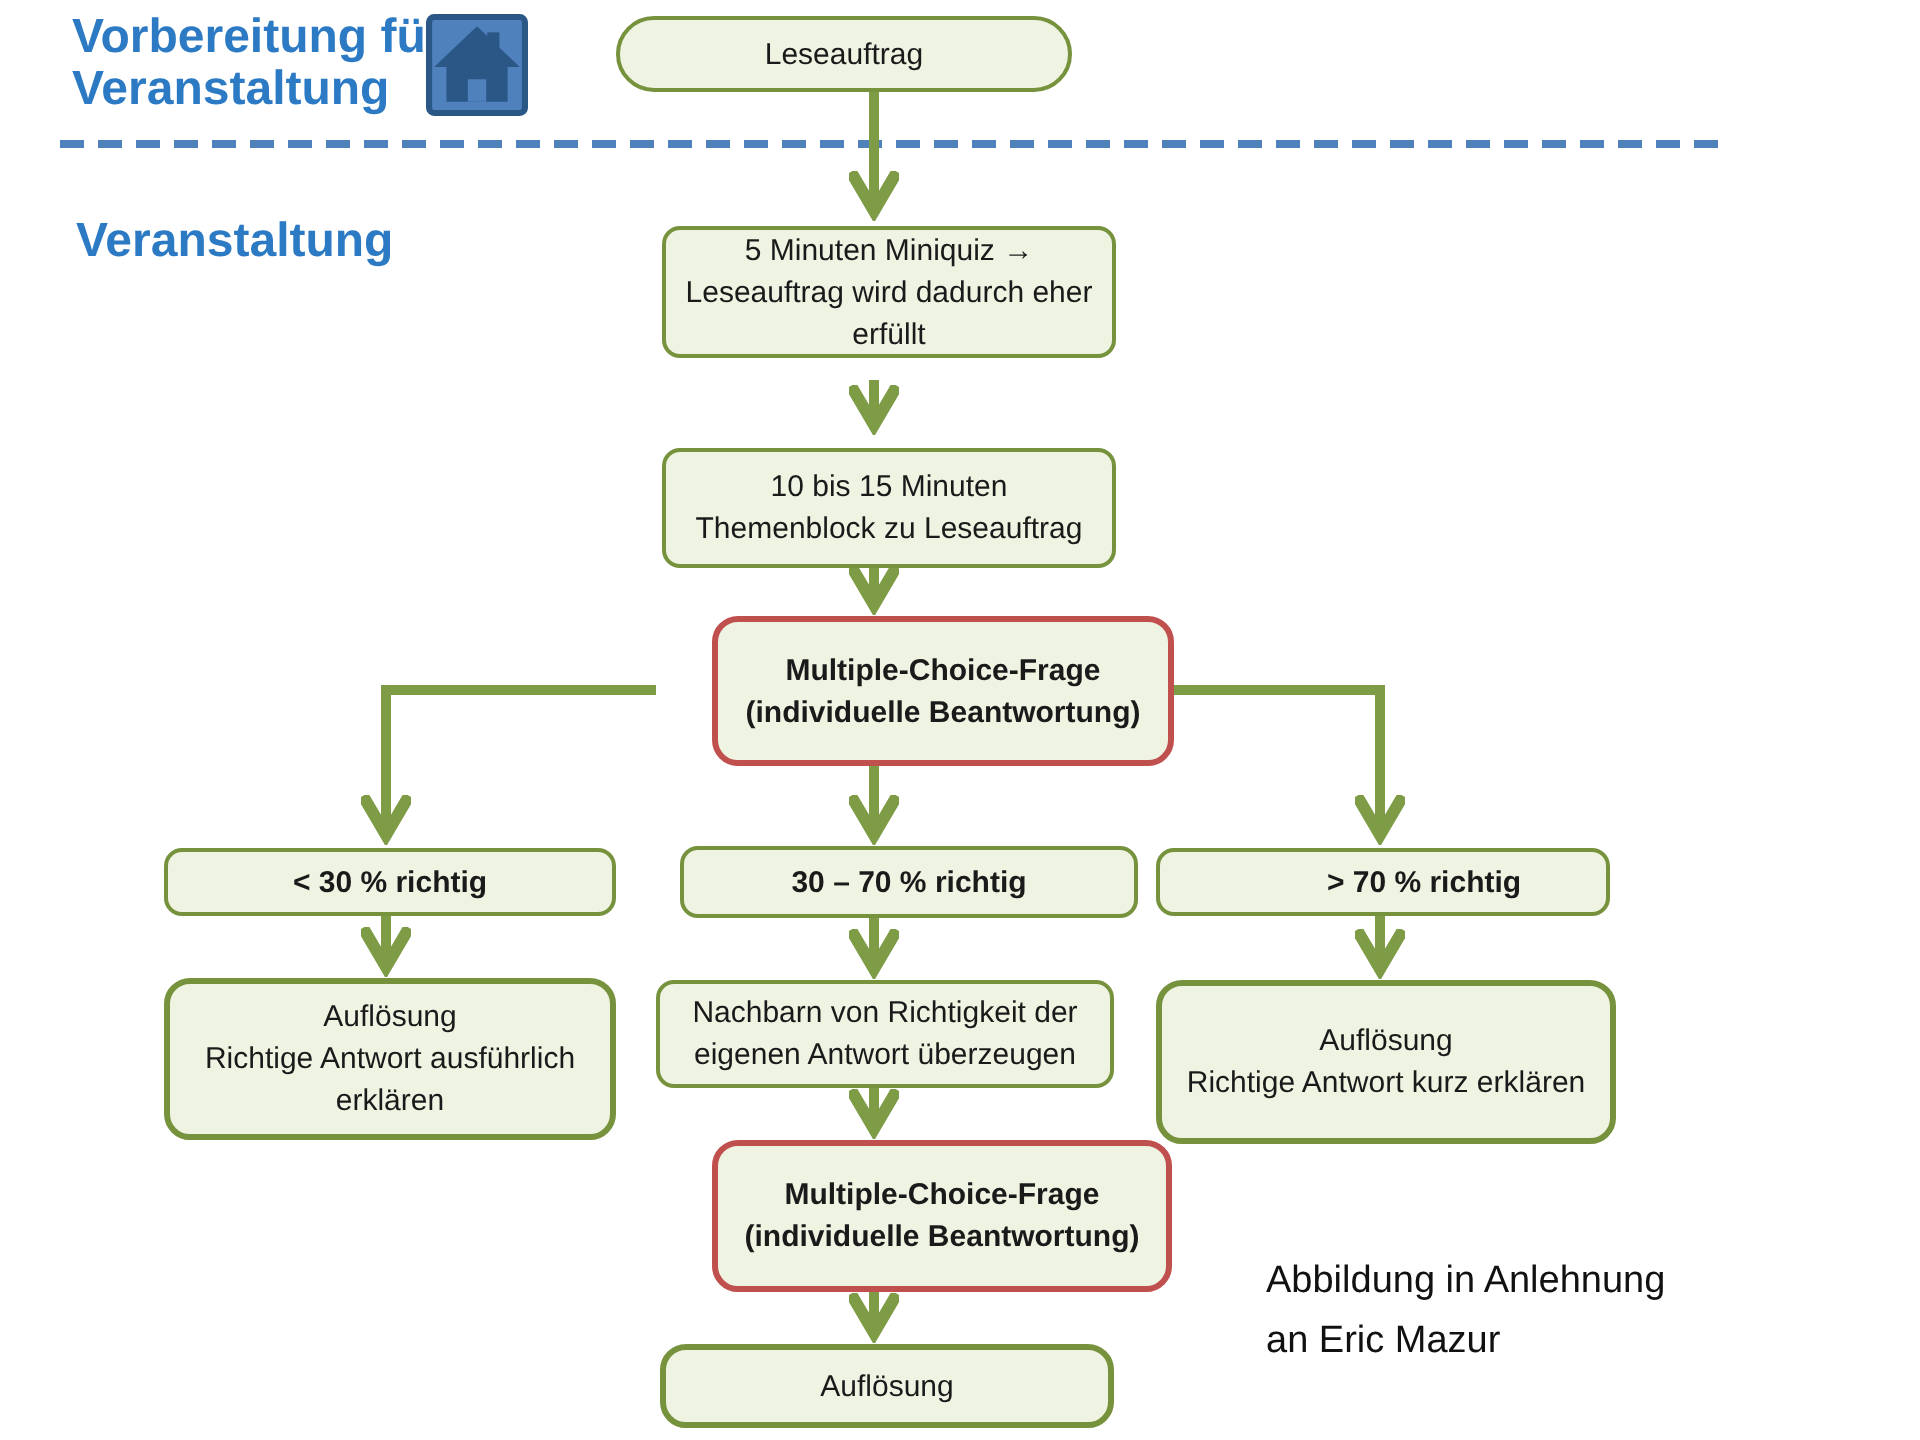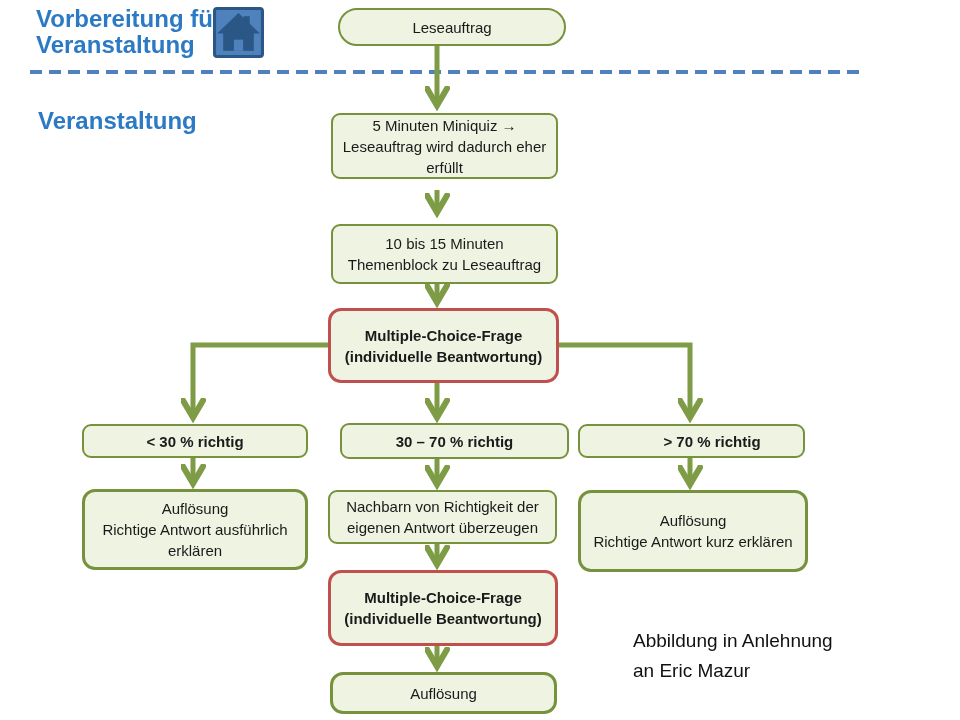--- a/index.html
+++ b/index.html
@@ -29,21 +29,21 @@
     white-space:pre-line;
     background:#eef3e2;
     border:2.5px solid #76923c;
     border-radius:9px;
     color:#1a1a1a;
     font-size:15px;
     line-height:21px;
     padding:2px 6px;
   }
   .node.big{border-radius:13px;border-width:3px;}
-  .node.red{border-color:#c0504d;border-width:3px;border-radius:13px;font-weight:bold;}
+  .node.red{border-color:#c0504d;border-width:3px;border-radius:13px;font-weight:bold;margin-left:28px;}
   .node.bold{font-weight:bold;}
   .caption{
     position:absolute;
     left:633px;top:626px;
     font-size:19px;
     line-height:30px;
     color:#111;
     white-space:pre-line;
   }
   #home-btn{position:absolute;left:213px;top:7px;width:51px;height:51px;cursor:pointer;}
@@ -83,21 +83,21 @@
   <div class="heading" style="left:38px;top:108px;">Veranstaltung</div>
 
   <svg id="home-btn" viewBox="0 0 50 50">
     <rect x="1.5" y="1.5" width="47" height="47" rx="2.5" fill="#4f81bd" stroke="#2b5787" stroke-width="3"></rect>
     <rect x="30" y="9" width="6" height="10" fill="#2b5787"></rect>
     <path d="M25 6 L46 26 L4 26 Z" fill="#2b5787"></path>
     <rect x="10" y="25" width="30" height="18" fill="#2b5787"></rect>
     <rect x="20.5" y="32" width="9" height="11" fill="#4f81bd"></rect>
   </svg>
 
-  <div class="node" style="left:338px;top:8px;width:228px;height:38px;border-radius:19px;">Leseauftrag</div>
+  <div class="node" style="left:308px;top:8px;width:228px;height:38px;border-radius:19px;">Leseauftrag</div>
 
   <div class="node" style="left:331px;top:113px;width:227px;height:66px;">5 Minuten Miniquiz →
 Leseauftrag wird dadurch eher
 erfüllt</div>
 
   <div class="node" style="left:331px;top:224px;width:227px;height:60px;">10 bis 15 Minuten
 Themenblock zu Leseauftrag</div>
 
   <div class="node red" style="left:328px;top:308px;width:231px;height:75px;">Multiple-Choice-Frage
 (individuelle Beantwortung)</div>

